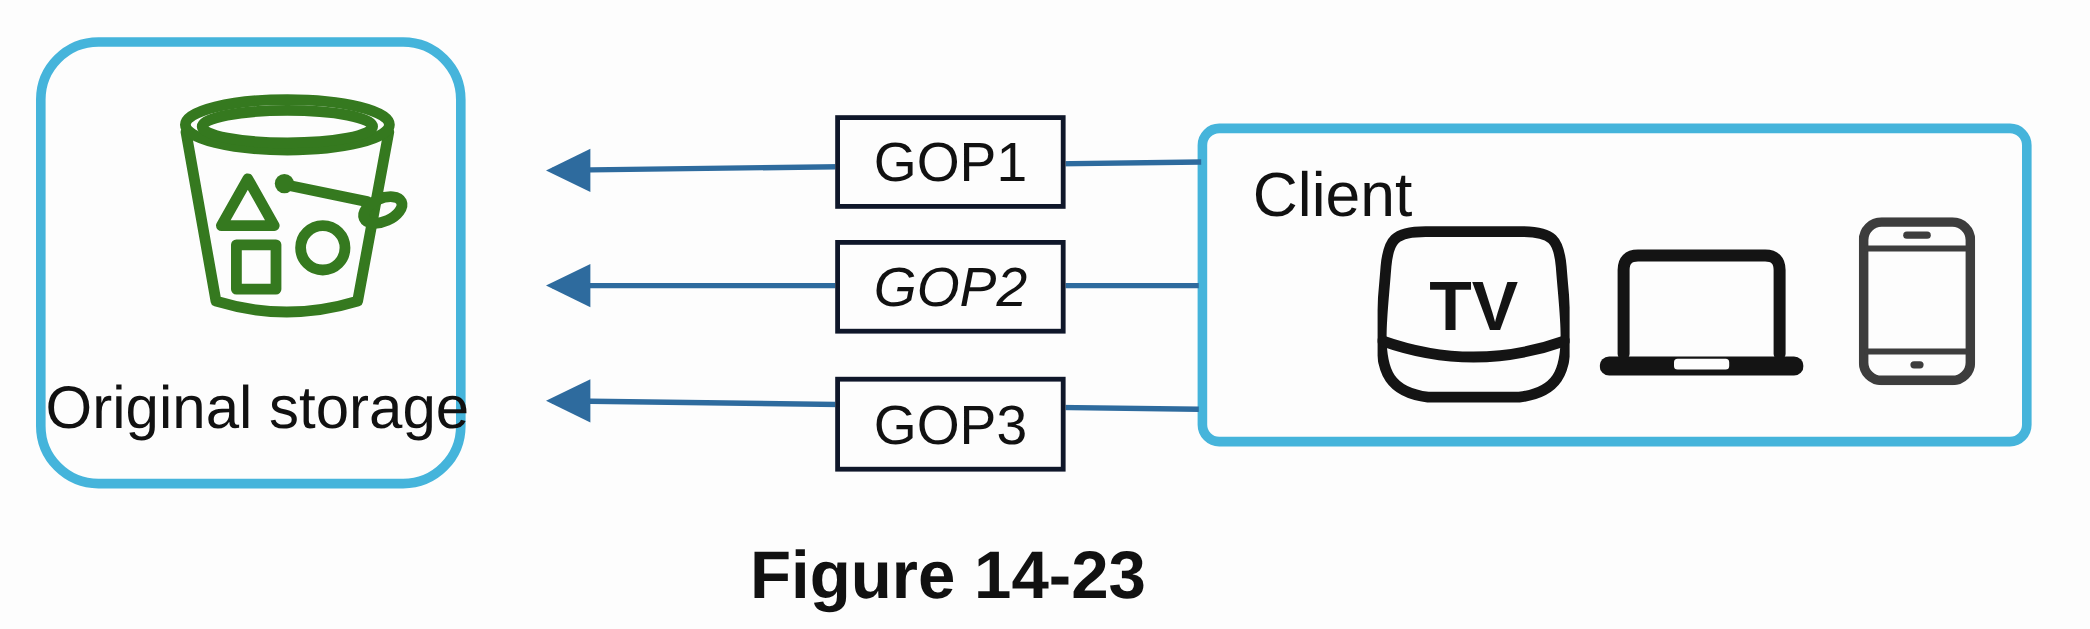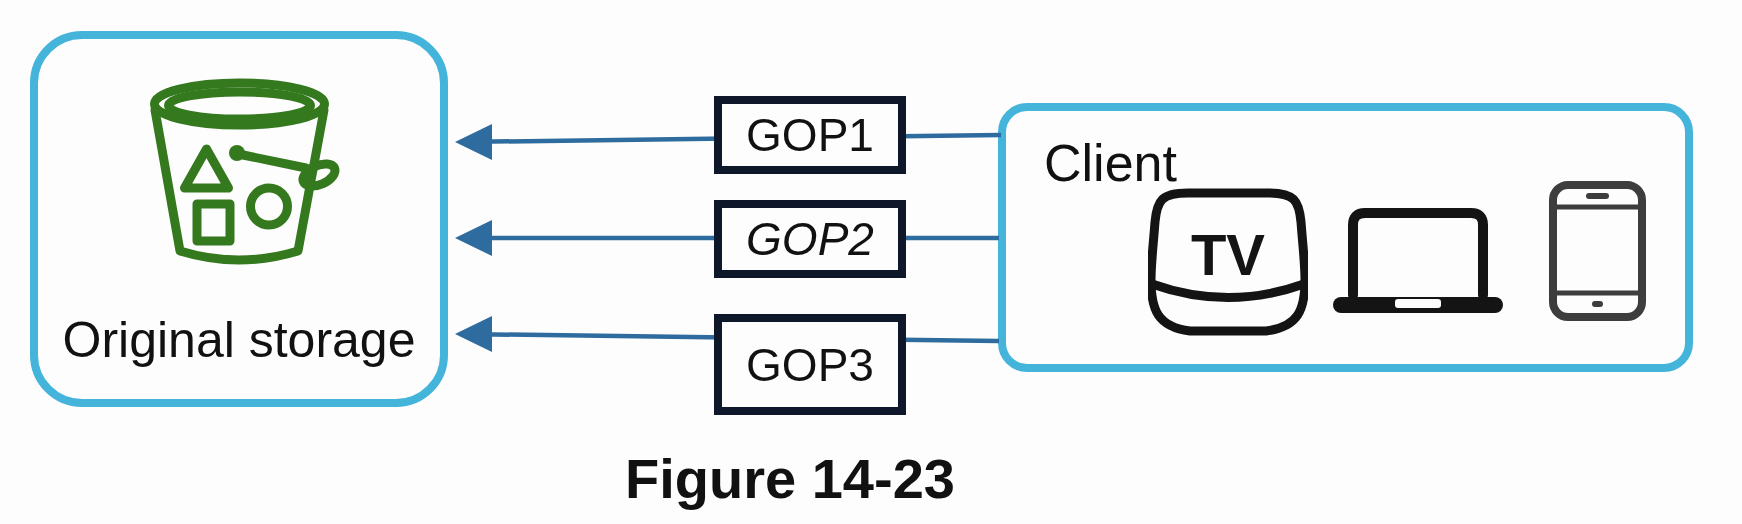--- a/index.html
+++ b/index.html
@@ -18,22 +18,22 @@
   }
   
   .container-box {
     position: absolute;
     box-sizing: border-box;
     border: 8px solid #45b4db;
     border-radius: 52px;
     background: #fdfdfd;
     z-index: 2;
   }
-  #storage-box { left: 30px; top: 31px; width: 418px; height: 376px; }
-  #client-box  { left: 998px; top: 103px; width: 695px; height: 269px; border-radius: 29px; }
+  #storage-box { left: 30px; top: 31px; width: 358px; height: 376px; }
+  #client-box  { left: 998px; top: 103px; width: 695px; height: 269px; border-radius: 18px; }
 
   #bucket-svg { position: absolute; left: 82px; top: 19px; width: 240px; height: 240px; }
 
   #storage-label {
     position: absolute;
     left: 0; right: 0;
     top: 272px;
     text-align: center;
     font-size: 50px;
     color: #111;
@@ -56,35 +56,35 @@
     left: 0; top: 0;
     width: 1742px; height: 524px;
     z-index: 3;
     pointer-events: none;
   }
 
   
   .gop-box {
     position: absolute;
     box-sizing: border-box;
-    left: 714px;
+    left: 696px;
     width: 192px;
     height: 78px;
-    border: 8px solid #0f172a;
+    border: 4px solid #0f172a;
     background: #fdfdfd;
     display: flex;
     align-items: center;
     justify-content: center;
     font-size: 46px;
     color: #111;
     z-index: 4;
   }
   #gop-box-1 { top: 96px; }
   #gop-box-2 { top: 200px; font-style: italic; }
-  #gop-box-3 { top: 314px; height: 101px; }
+  #gop-box-3 { top: 314px; height: 79px; }
 
   #figure-caption {
     position: absolute;
     left: 600px;
     top: 446px;
     width: 380px;
     text-align: center;
     font-size: 56px;
     color: #111;
     white-space: nowrap;

